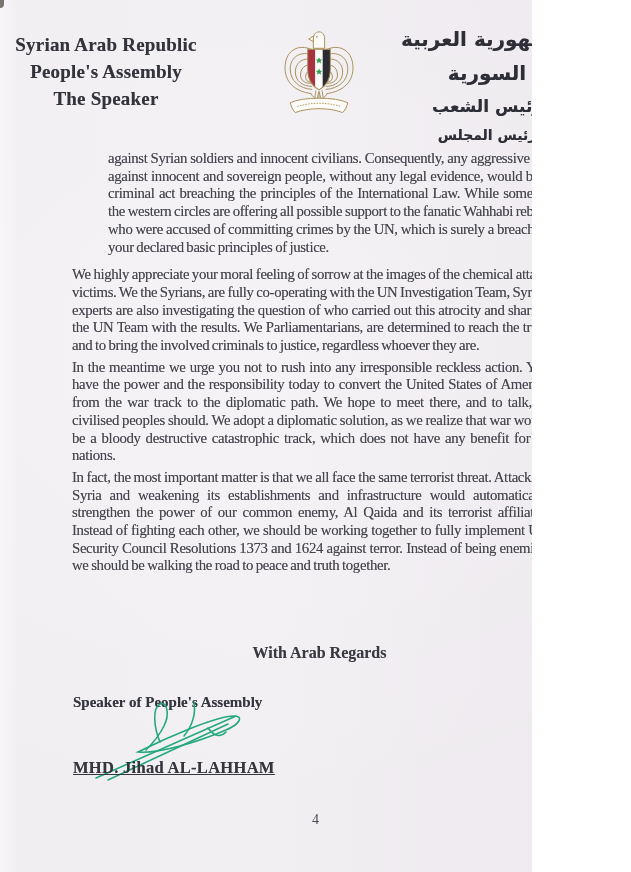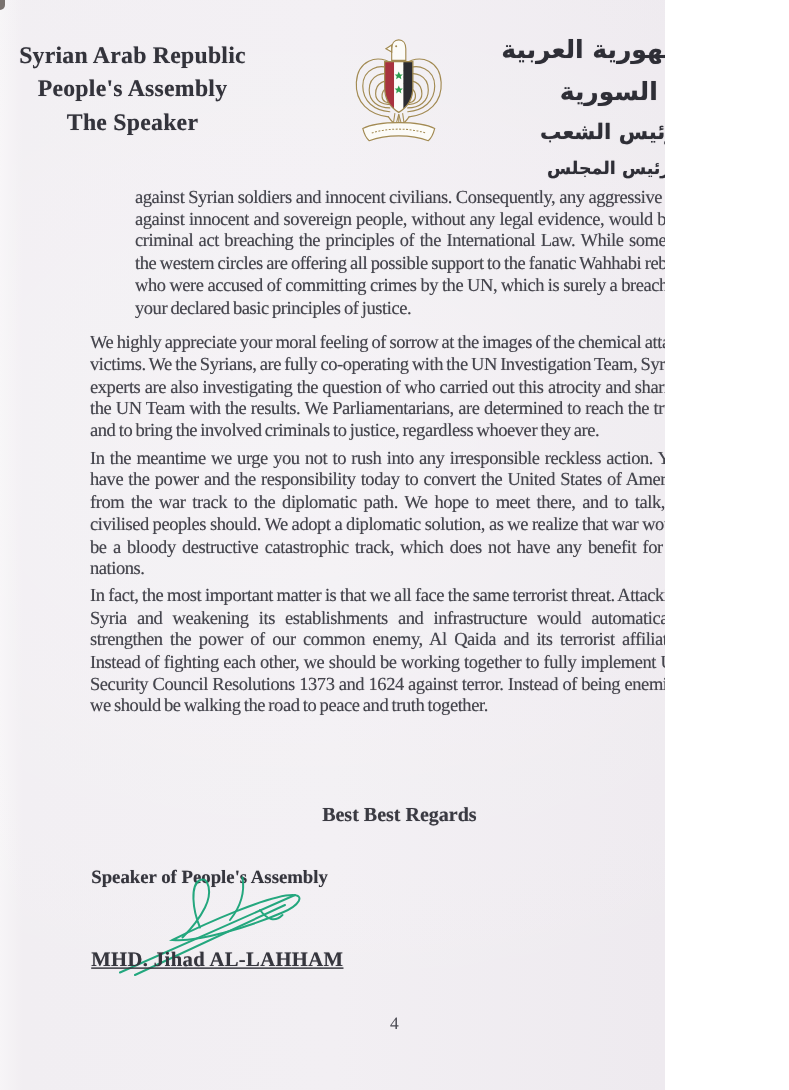--- a/index.html
+++ b/index.html
@@ -143,21 +143,21 @@
     <div class="ar3">رئيس المجلس</div>
   </div>
 
   <div class="body-text">
     <p class="indented">against Syrian soldiers and innocent civilians. Consequently, any aggressive act against innocent and sovereign people, without any legal evidence, would be a criminal act breaching the principles of the International Law. While some of the western circles are offering all possible support to the fanatic Wahhabi rebels who were accused of committing crimes by the UN, which is surely a breach of your declared basic principles of justice.</p>
     <p>We highly appreciate your moral feeling of sorrow at the images of the chemical attack victims. We the Syrians, are fully co-operating with the UN Investigation Team, Syrian experts are also investigating the question of who carried out this atrocity and sharing the UN Team with the results. We Parliamentarians, are determined to reach the truth and to bring the involved criminals to justice, regardless whoever they are.</p>
     <p>In the meantime we urge you not to rush into any irresponsible reckless action. You have the power and the responsibility today to convert the United States of America from the war track to the diplomatic path. We hope to meet there, and to talk, as civilised peoples should. We adopt a diplomatic solution, as we realize that war would be a bloody destructive catastrophic track, which does not have any benefit for all nations.</p>
     <p>In fact, the most important matter is that we all face the same terrorist threat. Attacking Syria and weakening its establishments and infrastructure would automatically strengthen the power of our common enemy, Al Qaida and its terrorist affiliates. Instead of fighting each other, we should be working together to fully implement UN Security Council Resolutions 1373 and 1624 against terror. Instead of being enemies, we should be walking the road to peace and truth together.</p>
   </div>
 
-  <div class="regards">Best Best Regards</div>
+  <div class="regards">With Arab Regards</div>
 
   <div class="speaker-title">Speaker of People's Assembly</div>
 
   <svg class="signature" viewBox="0 0 212 97" xmlns="http://www.w3.org/2000/svg">
     <g stroke="#19a478" stroke-width="1.6" fill="none" stroke-linecap="round" opacity="0.95">
       <path d="M74,52 C68,38 66,18 74,14 C81,11 84,24 78,36 C74,44 68,52 60,60"></path>
       <path d="M108,12 C110,24 106,36 98,46"></path>
       <path d="M52,62 C80,48 130,26 148,26 C158,26 154,34 140,40 C112,52 72,64 52,62 Z"></path>
       <path d="M150,26 L10,88"></path>
       <path d="M142,34 L22,90"></path>

